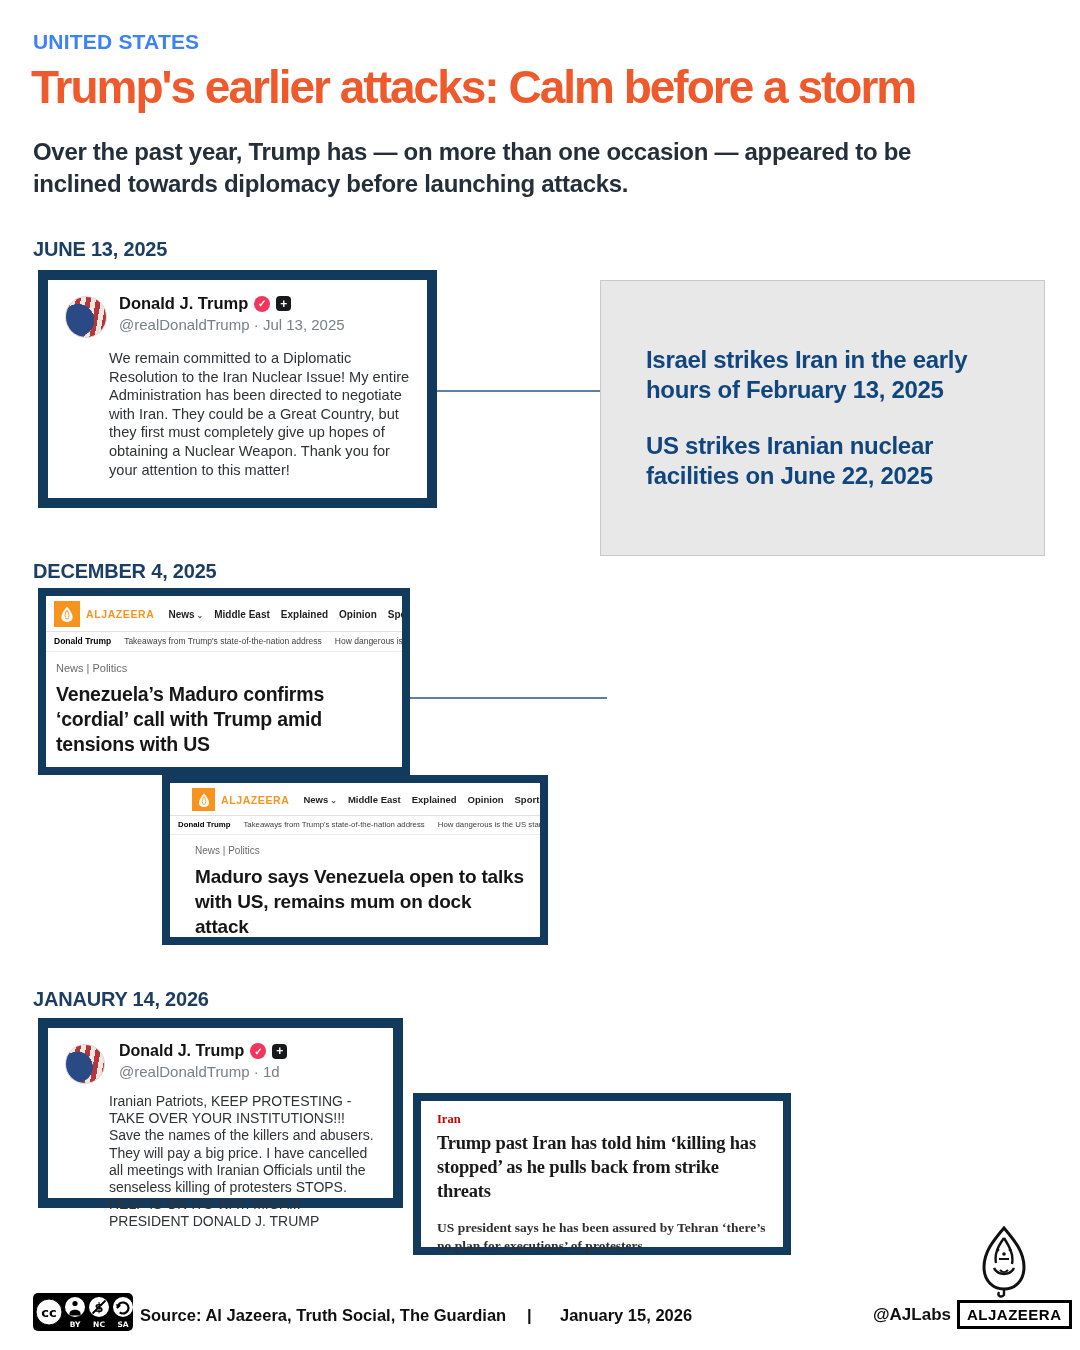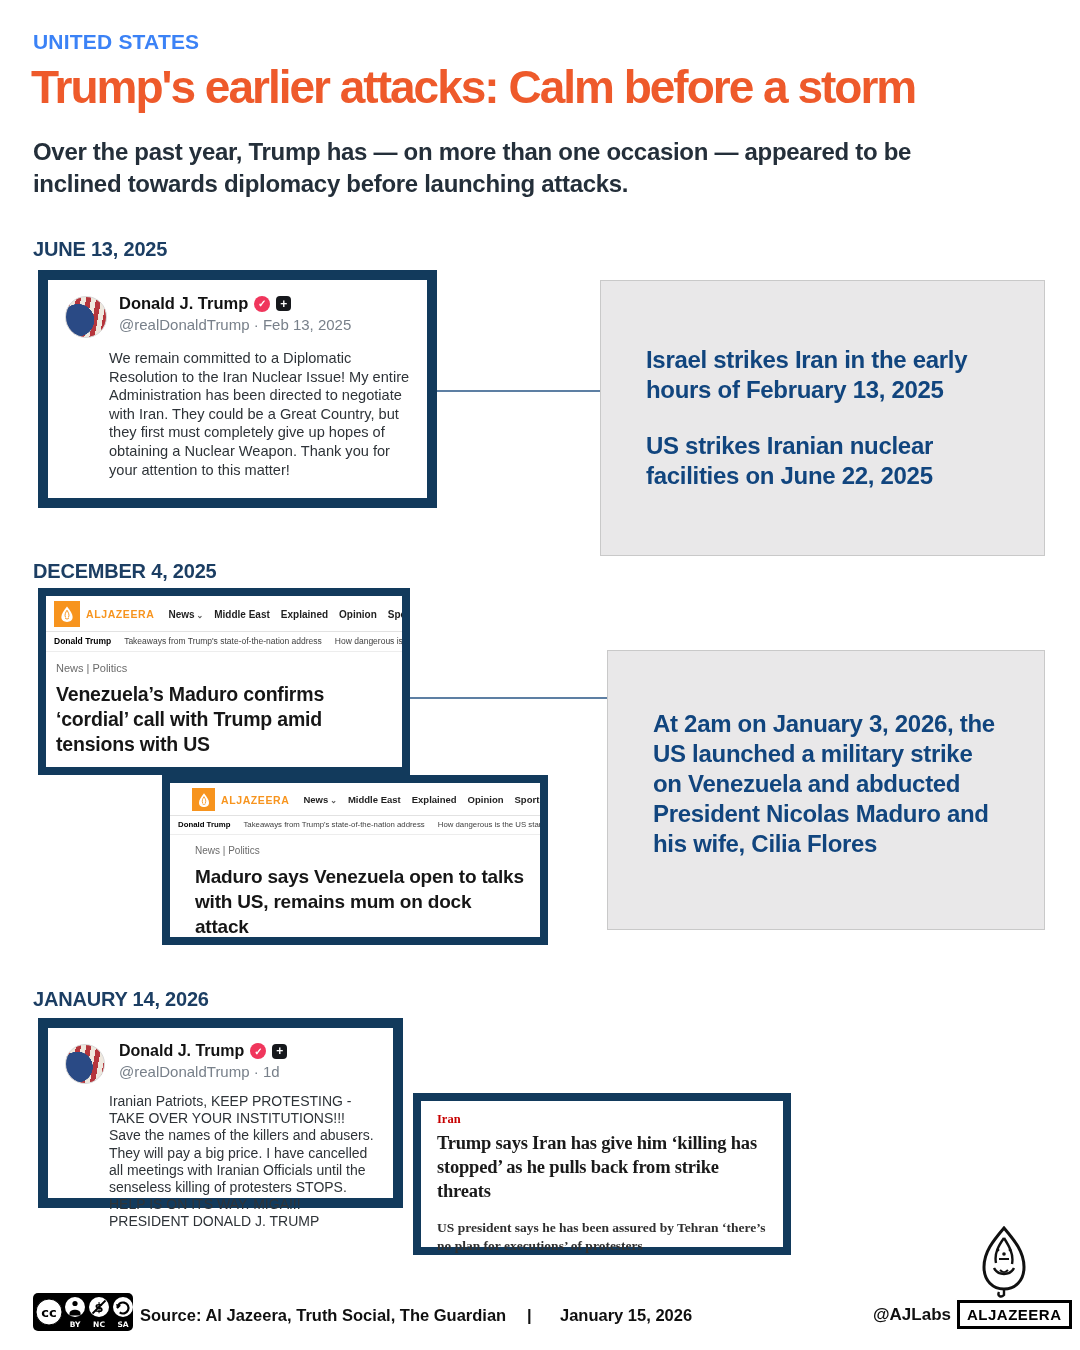--- a/index.html
+++ b/index.html
@@ -97,21 +97,21 @@
 
   <div class="abs tweet tweet1" style="left:38px; top:270px; width:399px; height:238px;">
     <div class="tweet-inner">
       <div class="t-avatar"></div>
       <div class="t-head">
         <div class="t-namerow">
           <span class="t-name">Donald J. Trump</span>
           <span class="t-verified">✓</span>
           <span class="t-plus">+</span>
         </div>
-        <div class="t-handle">@realDonaldTrump · Feb 13, 2025</div>
+        <div class="t-handle">@realDonaldTrump · Jul 13, 2025</div>
       </div>
       <div class="t-body">We remain committed to a Diplomatic Resolution to the Iran Nuclear Issue! My entire Administration has been directed to negotiate with Iran. They could be a Great Country, but they first must completely give up hopes of obtaining a Nuclear Weapon. Thank you for your attention to this matter!</div>
     </div>
   </div>
 
   <div class="abs connector" style="left:437px; top:390px; width:163px;"></div>
 
   <div class="abs graybox" style="left:600px; top:280px; width:445px; height:276px; padding:64px 40px 0 45px;">
     <p>Israel strikes Iran in the early hours of February 13, 2025</p>
     <p style="margin-top:26px;">US strikes Iranian nuclear facilities on June 22, 2025</p>
@@ -146,23 +146,20 @@
       <div class="aj-content">
         <div class="aj-crumb">News  |  Politics</div>
         <div class="aj-headline">Venezuela’s Maduro confirms ‘cordial’ call with Trump amid tensions with US</div>
 
       </div>
     </div>
   </div>
 
   <div class="abs connector" style="left:410px; top:697px; width:197px;"></div>
 
-  <div class="abs graybox" style="left:607px; top:650px; width:438px; height:280px; padding:58px 40px 0 45px;">
-    <p>At 2am on January 3, 2026, the US launched a military strike on Venezuela and abducted President Nicolas Maduro and his wife, Cilia Flores</p>
-  </div>
 
   <div class="abs jan2label" style="left:40px; top:793px; width:315px;">
     <div>JANUARY 2</div>
     <div>2026</div>
   </div>
 
   <div class="abs ajcard ajcard2" style="left:162px; top:775px; width:386px; height:170px;">
     <div class="aj-inner">
       <div class="aj-nav">
         <span class="aj-logo-sq">
@@ -208,21 +205,21 @@
         </div>
         <div class="t-handle">@realDonaldTrump · 1d</div>
       </div>
       <div class="t-body">Iranian Patriots, KEEP PROTESTING - TAKE OVER YOUR INSTITUTIONS!!! Save the names of the killers and abusers. They will pay a big price. I have cancelled all meetings with Iranian Officials until the senseless killing of protesters STOPS. HELP IS ON ITS WAY. MIGA!!! PRESIDENT DONALD J. TRUMP</div>
     </div>
   </div>
 
   <div class="abs guardian" style="left:413px; top:1093px; width:378px; height:162px;">
     <div class="g-inner">
       <div class="g-kicker">Iran</div>
-      <div class="g-headline">Trump says Iran has give him ‘killing has stopped’ as he pulls back from strike threats</div>
+      <div class="g-headline">Trump past Iran has told him ‘killing has stopped’ as he pulls back from strike threats</div>
       <div class="g-standfirst">US president says he has been assured by Tehran ‘there’s no plan for executions’ of protesters</div>
     </div>
   </div>
 
   <div class="abs" style="left:33px; top:1291px;">
     <svg width="100" height="42" viewBox="0 0 100 42">
       <rect x="0" y="2" width="100" height="38" rx="5" fill="#000"></rect>
       <circle cx="16" cy="21" r="13" fill="#fff" stroke="#000" stroke-width="1"></circle>
       <text x="16" y="26" font-size="13" font-weight="bold" text-anchor="middle" fill="#000" font-family="DejaVu Sans, sans-serif">cc</text>
       <circle cx="42" cy="16" r="10" fill="#fff"></circle>

